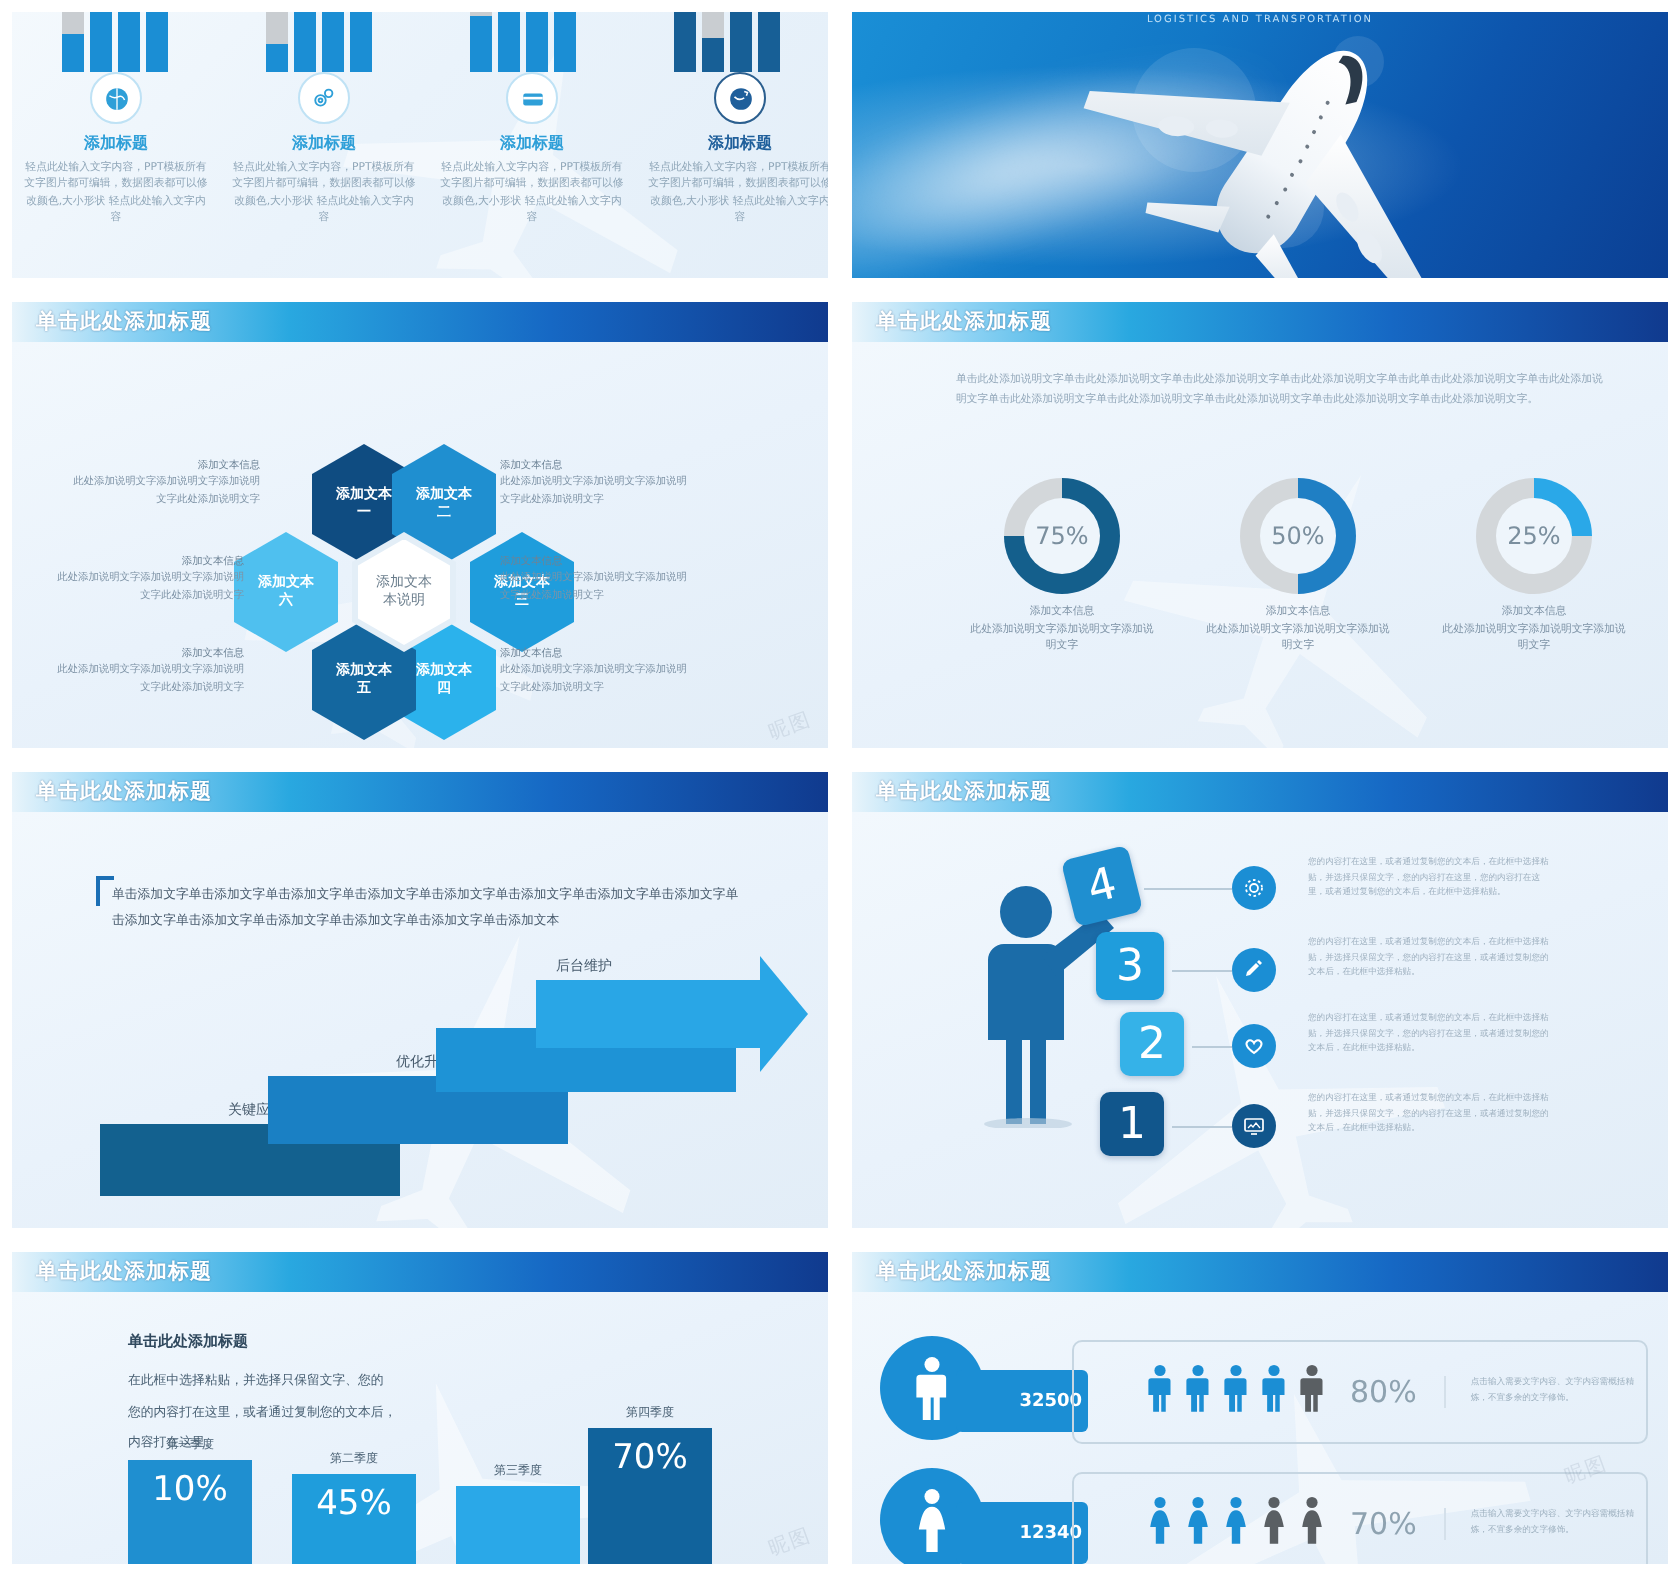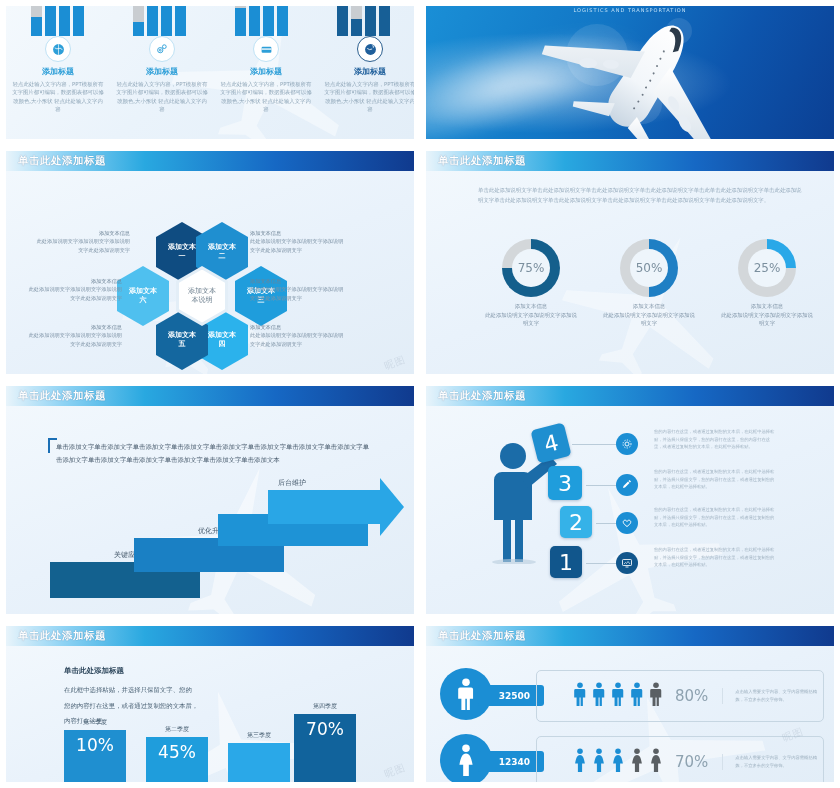--- a/index.html
+++ b/index.html
@@ -113,23 +113,23 @@
   .s7p{font-size:6.4px;color:#4a6174;line-height:2.45;}
   .qcol{position:absolute;display:flex;flex-direction:column;align-items:center;}
   .qbox{display:flex;align-items:flex-start;justify-content:center;
     color:#fff;font-size:17px;padding-top:5px;}
   .qname{font-size:6px;color:#4a6174;margin-bottom:3px;}
 
   
   .prow{position:absolute;left:14px;right:10px;height:54px;}
   .pcirc{position:absolute;left:0;top:0;width:52px;height:52px;border-radius:50%;
     background:#1b8ed4;display:flex;align-items:center;justify-content:center;}
-  .ptag{position:absolute;left:38px;top:17px;height:21px;width:66px;background:#1b8ed4;
+  .ptag{position:absolute;left:38px;top:17px;height:31px;width:66px;background:#1b8ed4;
     border-radius:3px;display:flex;align-items:center;justify-content:flex-end;
-    padding-right:14px;color:#fff;font-size:9px;font-weight:bold;box-sizing:border-box;}
+    padding-right:3px;color:#fff;font-size:9px;font-weight:bold;box-sizing:border-box;}
   .pbox{position:absolute;left:96px;top:2px;right:0;height:50px;
     border:1px solid #c6d6e2;border-radius:5px;display:flex;align-items:center;}
   .picons{display:flex;gap:5px;margin-left:36px;}
   .ppct{font-size:15px;color:#8ea2b0;margin-left:12px;}
   .pdesc{font-size:4.3px;color:#9db0bf;line-height:1.8;width:84px;margin-left:14px;
     padding-left:12px;border-left:1px solid #d4e0ea;}
   .wmk{position:absolute;right:8px;bottom:4px;font-size:10px;color:rgba(120,140,160,.18);
     letter-spacing:1px;transform:rotate(-20deg);}
 </style>
 </head>

